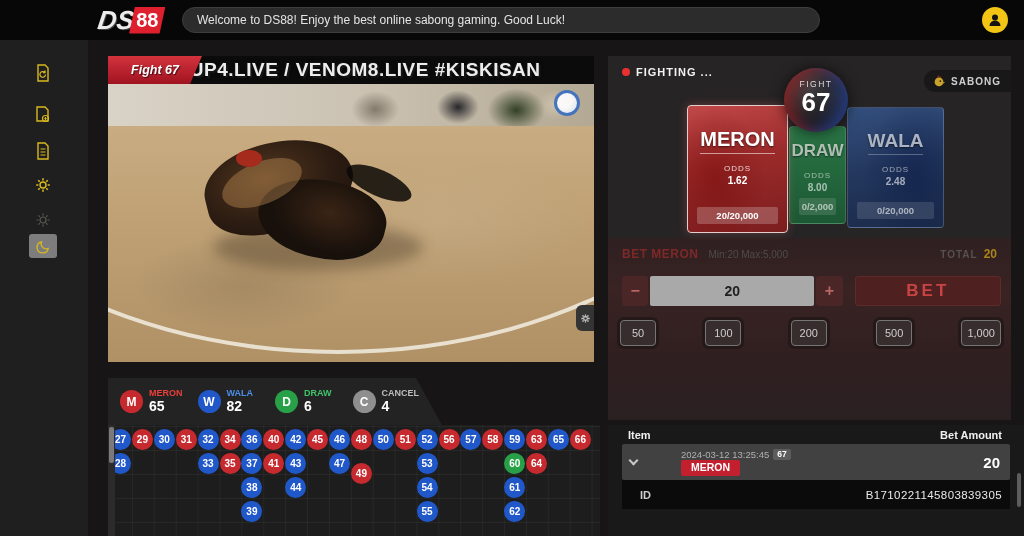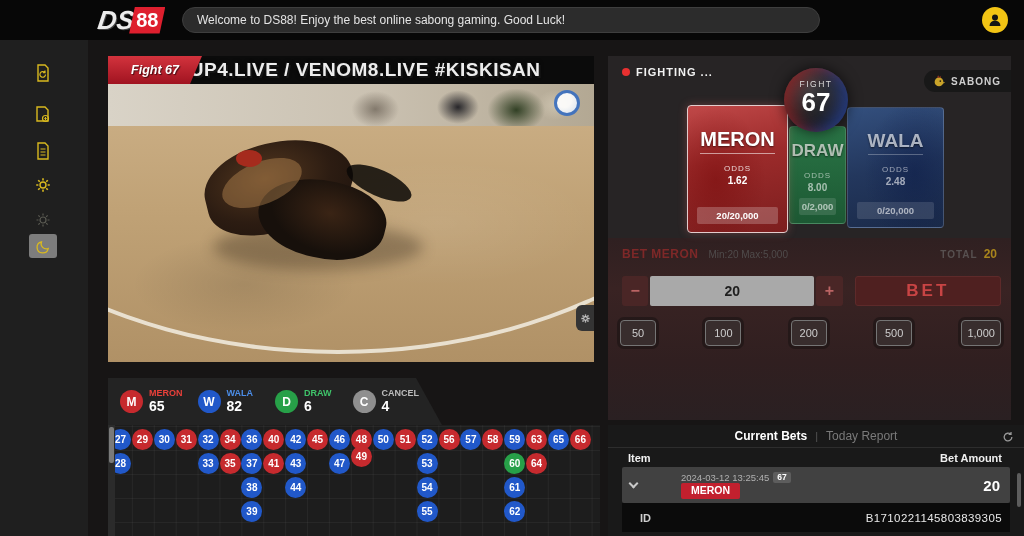--- a/index.html
+++ b/index.html
@@ -360,51 +360,41 @@
       <div class="dot t-wala" style="left: 133.4px; top: 76.1px;">39</div>
       <div class="dot t-meron" style="left: 155.3px; top: 3.5px;">40</div>
       <div class="dot t-meron" style="left: 155.3px; top: 27.7px;">41</div>
       <div class="dot t-wala" style="left: 177.2px; top: 3.5px;">42</div>
       <div class="dot t-wala" style="left: 177.2px; top: 27.7px;">43</div>
       <div class="dot t-wala" style="left: 177.2px; top: 51.9px;">44</div>
       <div class="dot t-meron" style="left: 199.1px; top: 3.5px;">45</div>
       <div class="dot t-wala" style="left: 221px; top: 3.5px;">46</div>
       <div class="dot t-wala" style="left: 221px; top: 27.7px;">47</div>
       <div class="dot t-meron" style="left: 242.9px; top: 3.5px;">48</div>
-      <div class="dot t-meron" style="left: 242.9px; top: 21px;">49</div>
+      <div class="dot t-meron" style="left: 242.9px; top: 38px;">49</div>
       <div class="dot t-wala" style="left: 264.8px; top: 3.5px;">50</div>
       <div class="dot t-meron" style="left: 286.7px; top: 3.5px;">51</div>
       <div class="dot t-wala" style="left: 308.6px; top: 3.5px;">52</div>
       <div class="dot t-wala" style="left: 308.6px; top: 27.7px;">53</div>
       <div class="dot t-wala" style="left: 308.6px; top: 51.9px;">54</div>
       <div class="dot t-wala" style="left: 308.6px; top: 76.1px;">55</div>
       <div class="dot t-meron" style="left: 330.5px; top: 3.5px;">56</div>
       <div class="dot t-wala" style="left: 352.4px; top: 3.5px;">57</div>
       <div class="dot t-meron" style="left: 374.3px; top: 3.5px;">58</div>
       <div class="dot t-wala" style="left: 396.2px; top: 3.5px;">59</div>
       <div class="dot t-draw" style="left: 396.2px; top: 27.7px;">60</div>
       <div class="dot t-wala" style="left: 396.2px; top: 51.9px;">61</div>
       <div class="dot t-wala" style="left: 396.2px; top: 76.1px;">62</div>
       <div class="dot t-meron" style="left: 418.1px; top: 3.5px;">63</div>
       <div class="dot t-meron" style="left: 418.1px; top: 27.7px;">64</div>
       <div class="dot t-wala" style="left: 440px; top: 3.5px;">65</div>
       <div class="dot t-meron" style="left: 461.9px; top: 3.5px;">66</div>
     </div>
 
   <div class="bets-panel">
-    <div class="bets-header">
-      <button class="tab active">Current Bets</button>
-      <span class="tab-sep">|</span>
-      <button class="tab inactive">Today Report</button>
-      <span class="bets-refresh">
-        <svg width="12" height="12" viewBox="0 0 14 14">
-            <path d="M11.5 7a4.5 4.5 0 1 1-1.4-3.2M10.5 1.2v2.8h-2.8" fill="none" stroke="#9a9a9a" stroke-width="1.5"></path>
-          </svg>
-      </span>
-    </div>
     <div class="bets-cols">
       <span>Item</span>
       <span>Bet Amount</span>
     </div>
     <div id="bets-rows">
         <div class="bet-row">
           <span class="chev"></span>
           <span class="bet-meta">
             <span class="bet-time">2024-03-12 13:25:45<span class="fight-chip">67</span></span>
             <span class="side-chip">MERON</span>

